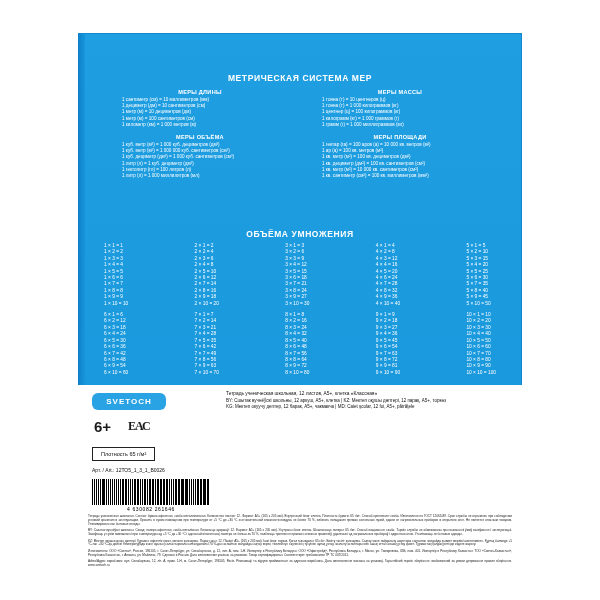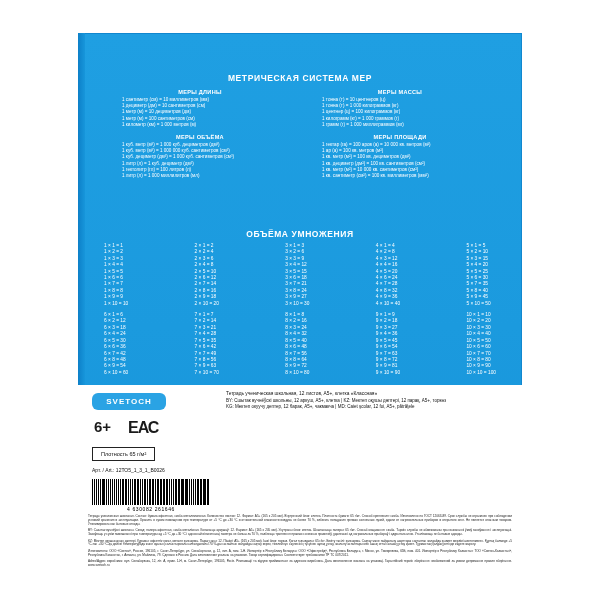--- a/index.html
+++ b/index.html
@@ -66,22 +66,22 @@
     width:74px;height:17px;background:#2aa3e4;border-radius:6px;
     color:#ffffff;font-size:8px;font-weight:bold;letter-spacing:1px;
     display:flex;align-items:center;justify-content:center;
   }
   .age{
     position:absolute;left:16px;top:33px;
     font-size:15px;font-weight:bold;color:#1a1a1a;
   }
   .eac{
     position:absolute;left:50px;top:34px;
-    font-size:16px;font-weight:bold;color:#1a1a1a;letter-spacing:-1px;
-    font-family:Liberation Sans, sans-serif;
+    font-size:12px;font-weight:bold;color:#1a1a1a;letter-spacing:-1px;
+    font-family:Liberation Serif, serif;
   }
   .density{
     position:absolute;left:14px;top:62px;
     border:1px solid #222;padding:3px 8px;font-size:5.5px;color:#111;
   }
   .art{
     position:absolute;left:14px;top:82px;font-size:5px;color:#111;
   }
   .barcode{
     position:absolute;left:14px;top:94px;width:118px;height:32px;

